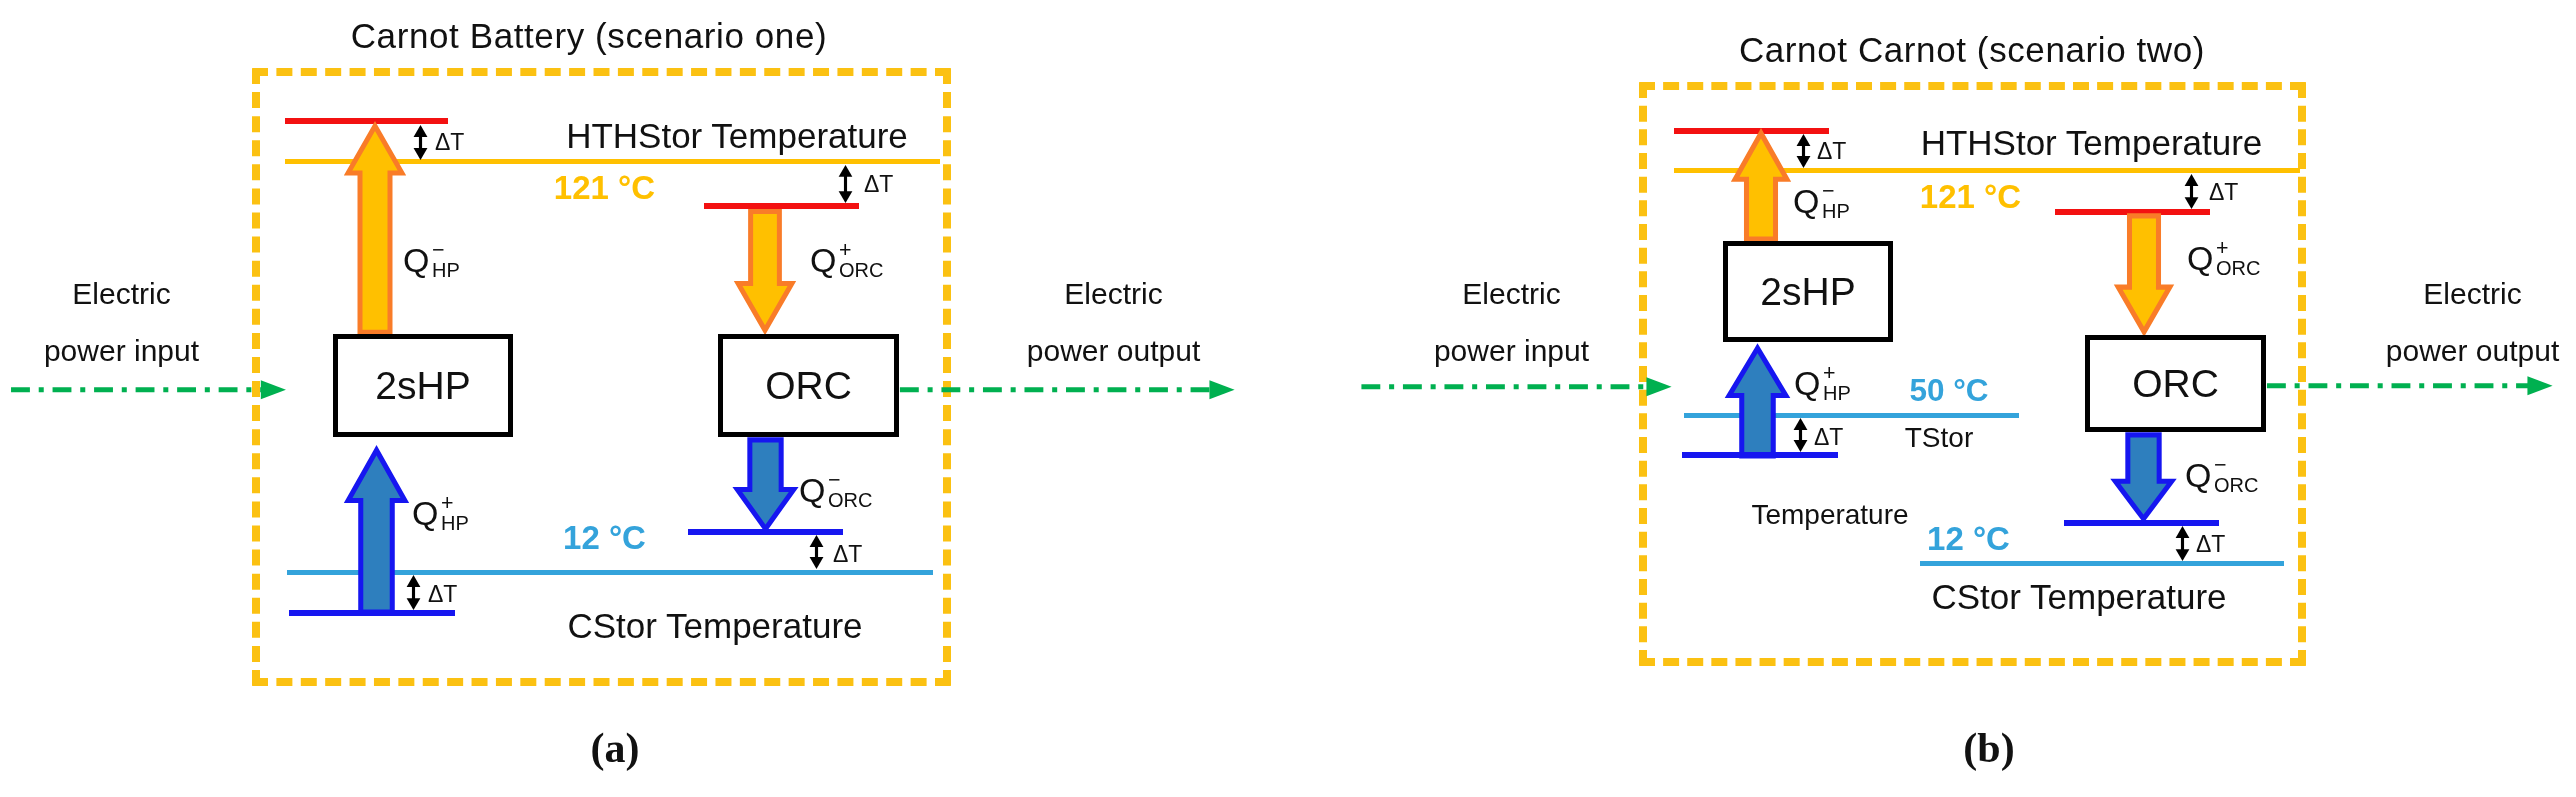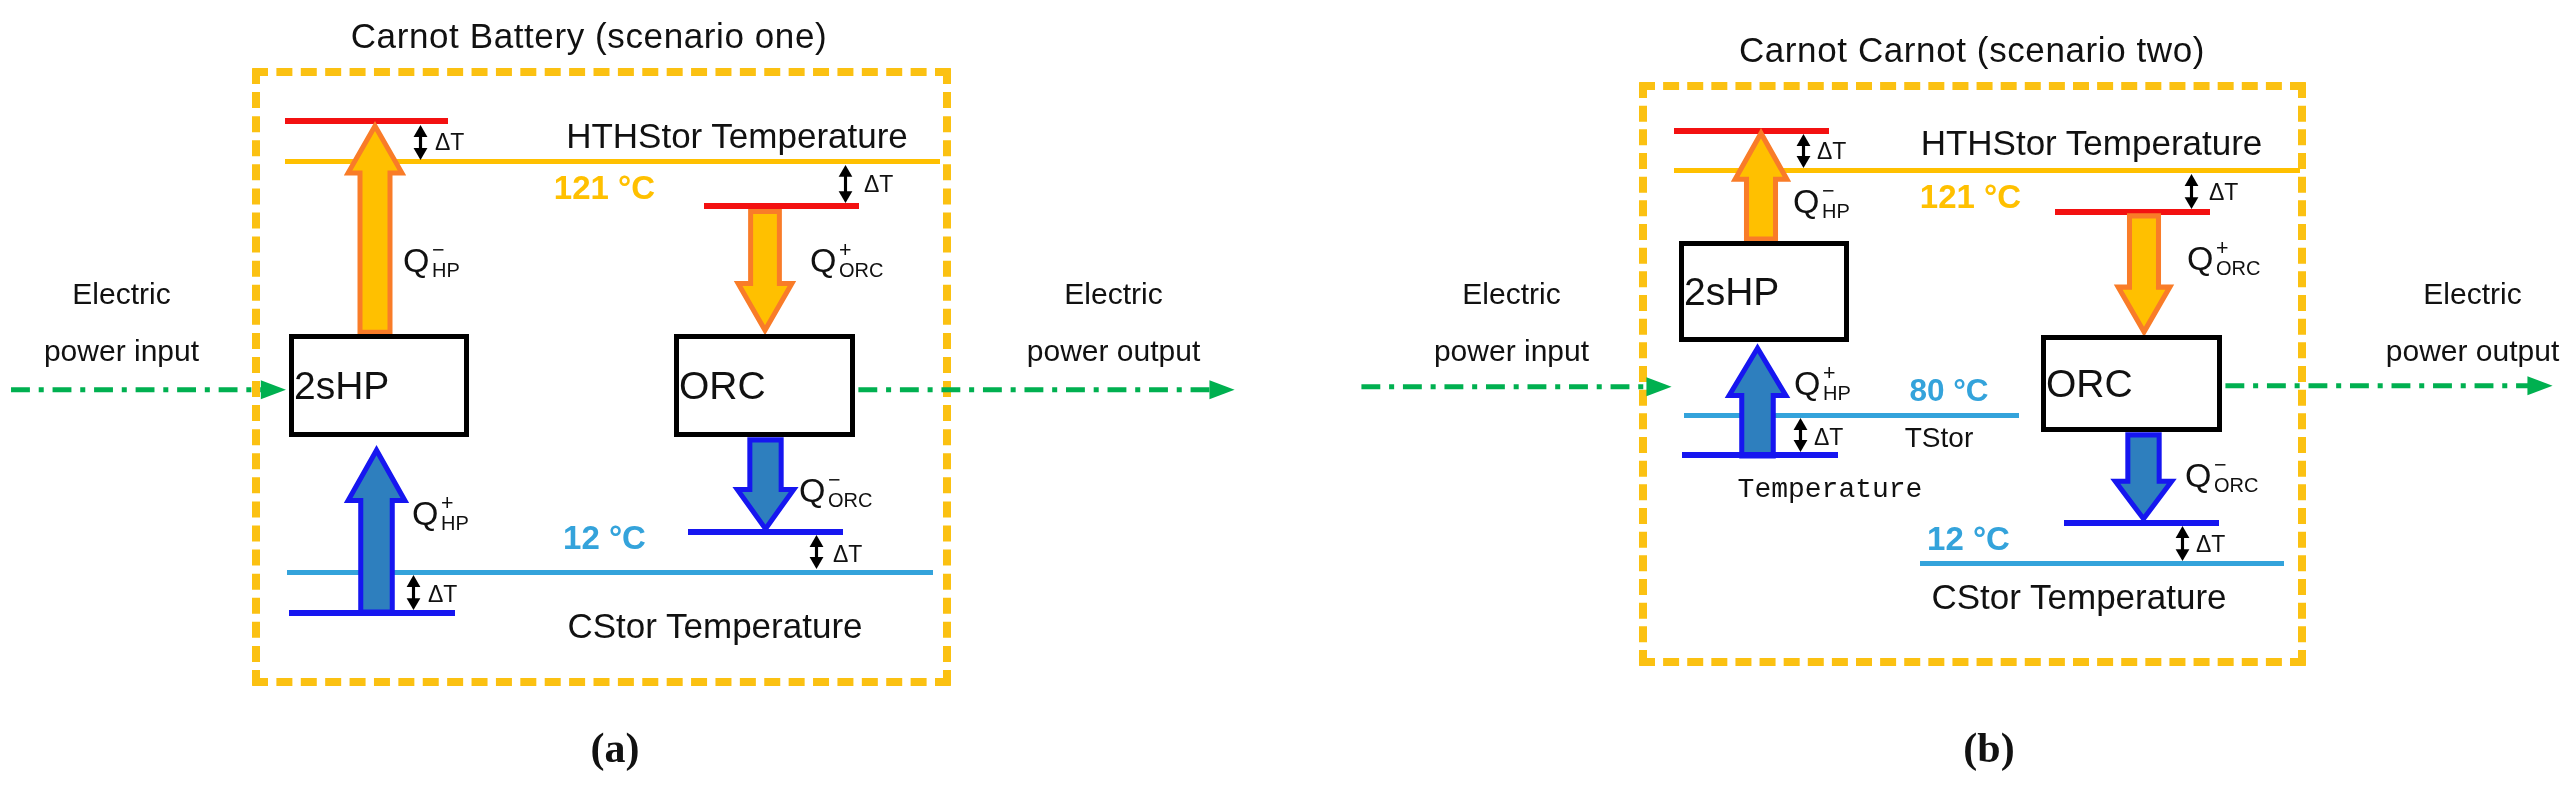--- a/index.html
+++ b/index.html
@@ -11,22 +11,22 @@
   .ctr{text-align:center;}
   .title{font-size:35px;letter-spacing:0.6px;white-space:nowrap;}
   .blk-label{font-size:35px;white-space:nowrap;}
   .sm-label{font-size:28px;white-space:nowrap;}
   .temp{font-weight:700;font-size:33px;white-space:nowrap;}
   .dt-label{font-size:23px;font-weight:400;}
   .dash-border{border:8.2px dashed #FBC112;border-radius:1.3px;}
   .hline{position:absolute;}
   .unit-box{
     position:absolute;background:#ffffff;border:5.7px solid #000;
-    display:flex;align-items:center;justify-content:flex-start;
-    font-size:39px;z-index:6;
+    display:flex;align-items:center;justify-content:center;
+    font-size:39px;z-index:6;margin-left:44px;
   }
   .two-line{font-size:30px;line-height:57px;text-align:center;white-space:nowrap;}
   .q-label{position:absolute;font-size:34px;white-space:nowrap;z-index:7;display:flex;align-items:flex-start;}
   .q-stack{display:inline-flex;flex-direction:column;margin-left:2.5px;line-height:1;}
   .q-sup{font-size:21.4px;line-height:19px;}
   .q-sub{font-size:20px;line-height:21.4px;}
   .fig-label{font-family:"Liberation Serif",serif;font-weight:700;font-size:42px;text-align:center;}
   svg{position:absolute;overflow:visible;}
   .z1{z-index:1}.z2{z-index:2}.z3{z-index:3}.z5{z-index:5}
 </style>
@@ -196,23 +196,23 @@
 
   <div class="unit-box" style="left:1679px;top:241px;width:160px;height:91px;">
     <span>2sHP</span>
   </div>
   <div class="unit-box" style="left:2041px;top:335px;width:171px;height:87px;">
     <span>ORC</span>
   </div>
 
   <div class="abs blk-label ctr" style="left:1890px;top:123px;width:403px;">HTHStor Temperature</div>
   <div class="abs temp ctr" style="left:1892px;top:178px;width:157px;color:#FFC000;">121 °C</div>
-  <div class="abs temp ctr" style="left:1886px;top:372px;width:126px;color:#34A3DB;font-size:31.5px;">80 °C</div>
+  <div class="abs temp ctr" style="left:1886px;top:372px;width:126px;color:#34A3DB;font-size:31.5px;">50 °C</div>
   <div class="abs sm-label ctr" style="left:1876px;top:422px;width:126px;">TStor</div>
-  <div class="abs sm-label ctr" style="left:1704px;top:474px;width:252px;font-family:Liberation Mono, monospace;">Temperature</div>
+  <div class="abs sm-label ctr" style="left:1704px;top:499px;width:252px;">Temperature</div>
   <div class="abs temp ctr" style="left:1890px;top:520px;width:157px;color:#34A3DB;">12 °C</div>
   <div class="abs blk-label ctr" style="left:1890px;top:577px;width:378px;">CStor Temperature</div>
 
   <div class="q-label" style="left:1793px;top:182px;">
     <span>Q</span>
     <span class="q-stack">
         <span class="q-sup">−</span>
         <span class="q-sub">HP</span>
       </span>
   </div>

